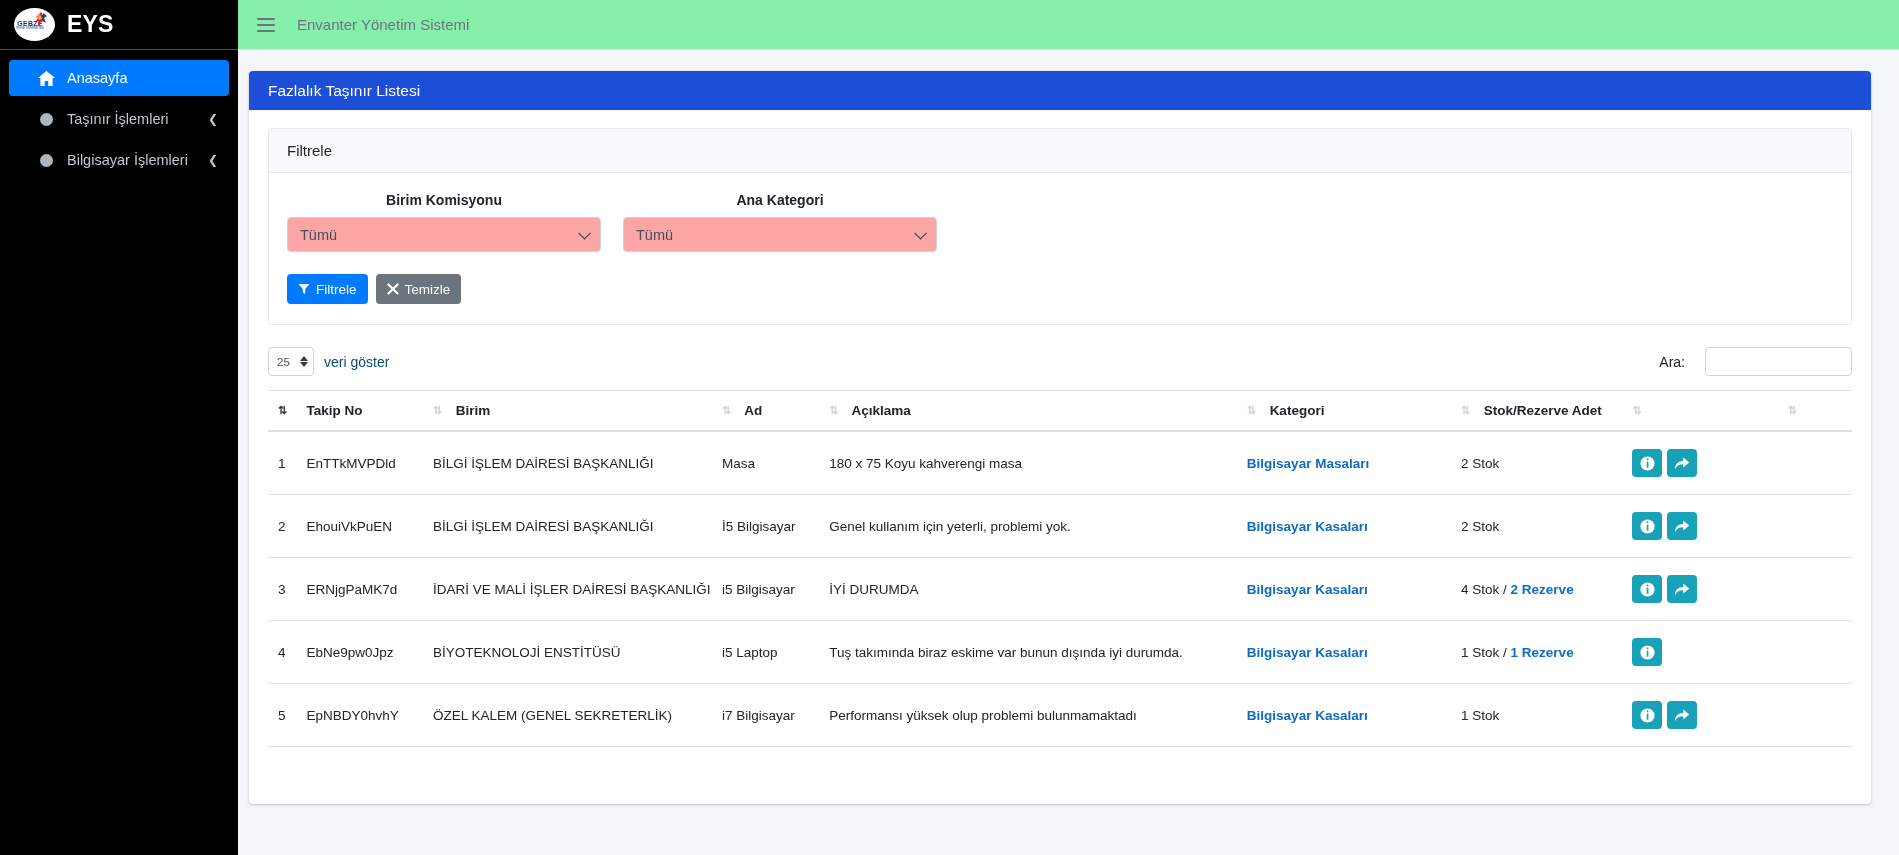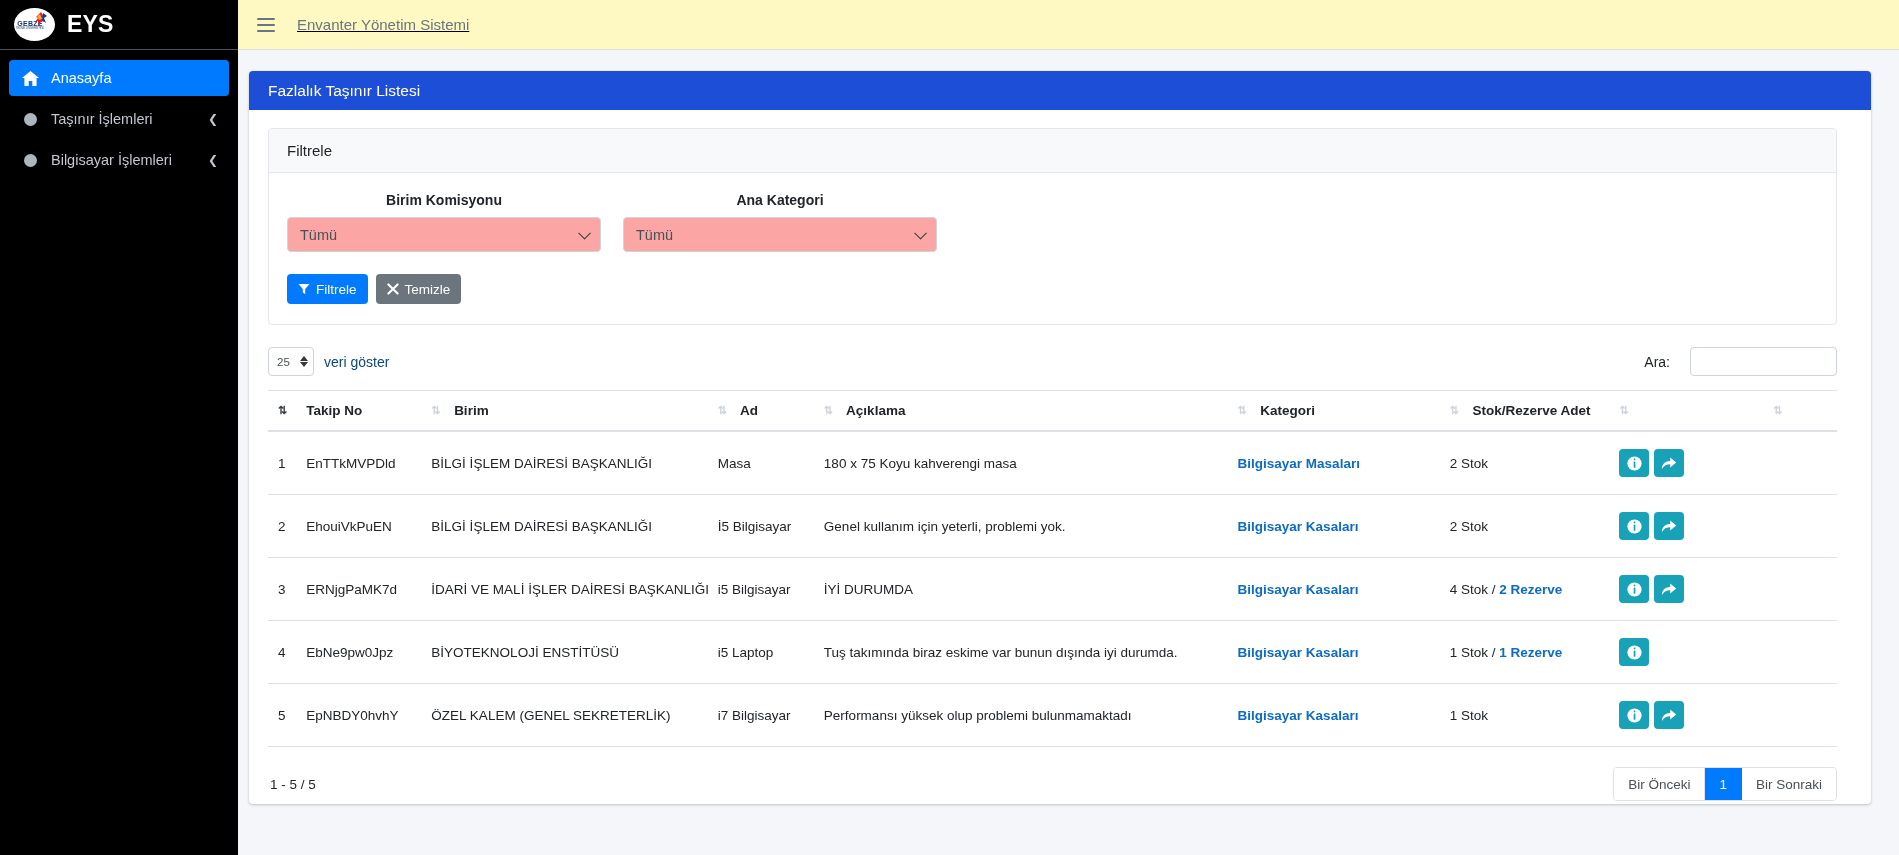--- a/index.html
+++ b/index.html
@@ -49,21 +49,21 @@
   }
   .brand-title {
     color: #fff; font-size: 23px; font-weight: 600;
     margin-left: 12px; letter-spacing: .2px;
   }
 
   .nav { padding: 10px 9px 0 9px; }
   .nav-item {
     display: flex; align-items: center;
     height: 36px;
-    padding: 0 10px;
+    padding: 0 26px;
     border-radius: 4px;
     margin-bottom: 5px;
     color: #c2c7d0;
     font-size: 14.5px;
     cursor: pointer;
     position: relative;
   }
   .nav-item.active { background: #007bff; color: #fff; }
   .nav-icon {
     width: 22px; margin-right: 10px;
@@ -78,25 +78,24 @@
   .nav-arrow {
     position: absolute; right: 11px; top: 50%;
     transform: translateY(-50%);
     font-size: 12px; color: #c2c7d0;
   }
 
   
   .navbar {
     position: absolute; left: 238px; top: 0;
     width: 1661px; height: 50px;
-    background: #fef9c3;
+    background: #86efac;
     border-bottom: 1px solid #dee2e6;
     display: flex; align-items: center;
     z-index: 4;
-    text-decoration: underline;
   }
   .burger {
     width: 18px; height: 14px;
     margin-left: 19px; margin-right: 22px;
     display: flex; flex-direction: column; justify-content: space-between;
     cursor: pointer;
   }
   .burger span { display:block; height: 2px; background: #6c757d; border-radius: 1px; }
   .navbar-title { font-size: 15px; color: #6c757d; }
   .navbar-right {
@@ -131,21 +130,21 @@
   .card-header {
     background: #1d4ed8;
     color: #fff;
     height: 39px;
     display: flex; align-items: center;
     padding-left: 19px;
     font-size: 15.5px;
     border-radius: 4px 4px 0 0;
     flex: 0 0 auto;
   }
-  .card-body { padding: 18px 34px 0 19px; flex: 1 1 auto; }
+  .card-body { padding: 18px 19px 0 19px; flex: 1 1 auto; }
 
   
   .filter-card {
     border: 1px solid #e3e6ea;
     border-radius: 4px;
     margin-bottom: 22px;
   }
   .filter-head {
     background: #f8f9fa;
     border-bottom: 1px solid #e3e6ea;
@@ -598,24 +597,16 @@
                       </svg>
                     </span>
                   </button>
                 </div>
               </td>
               <td class="c-act2"></td>
             </tr>
           </tbody>
       </table>
 
-      <div class="table-footer">
-        <span class="info-count">1 - 5 / 5</span>
-        <div class="pager">
-          <span class="pg">Bir Önceki</span>
-          <span class="pg active">1</span>
-          <span class="pg">Bir Sonraki</span>
-        </div>
-      </div>
 
     </div>
   </section>
 </main>
 
 </body></html>

